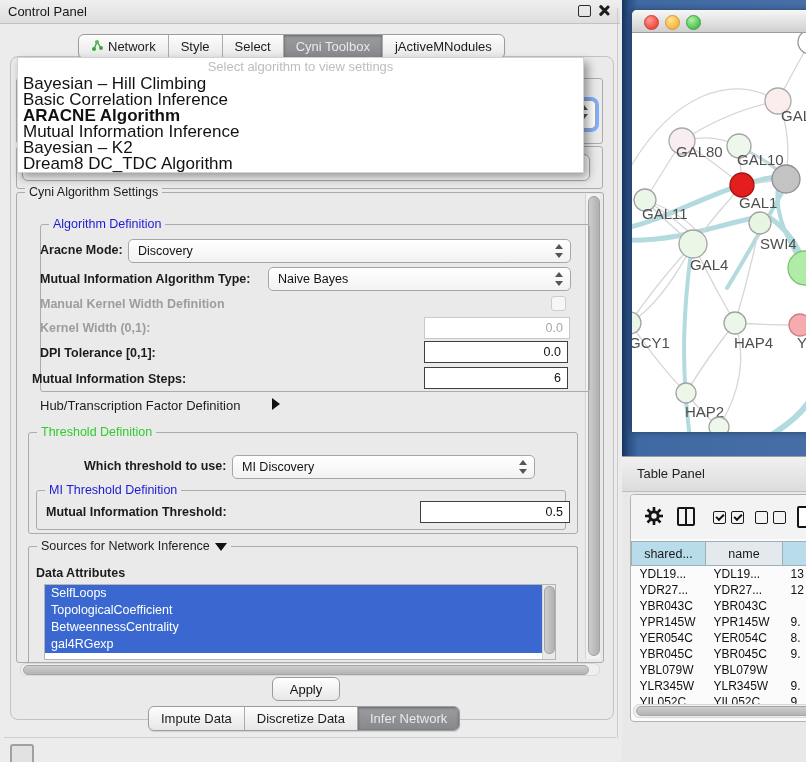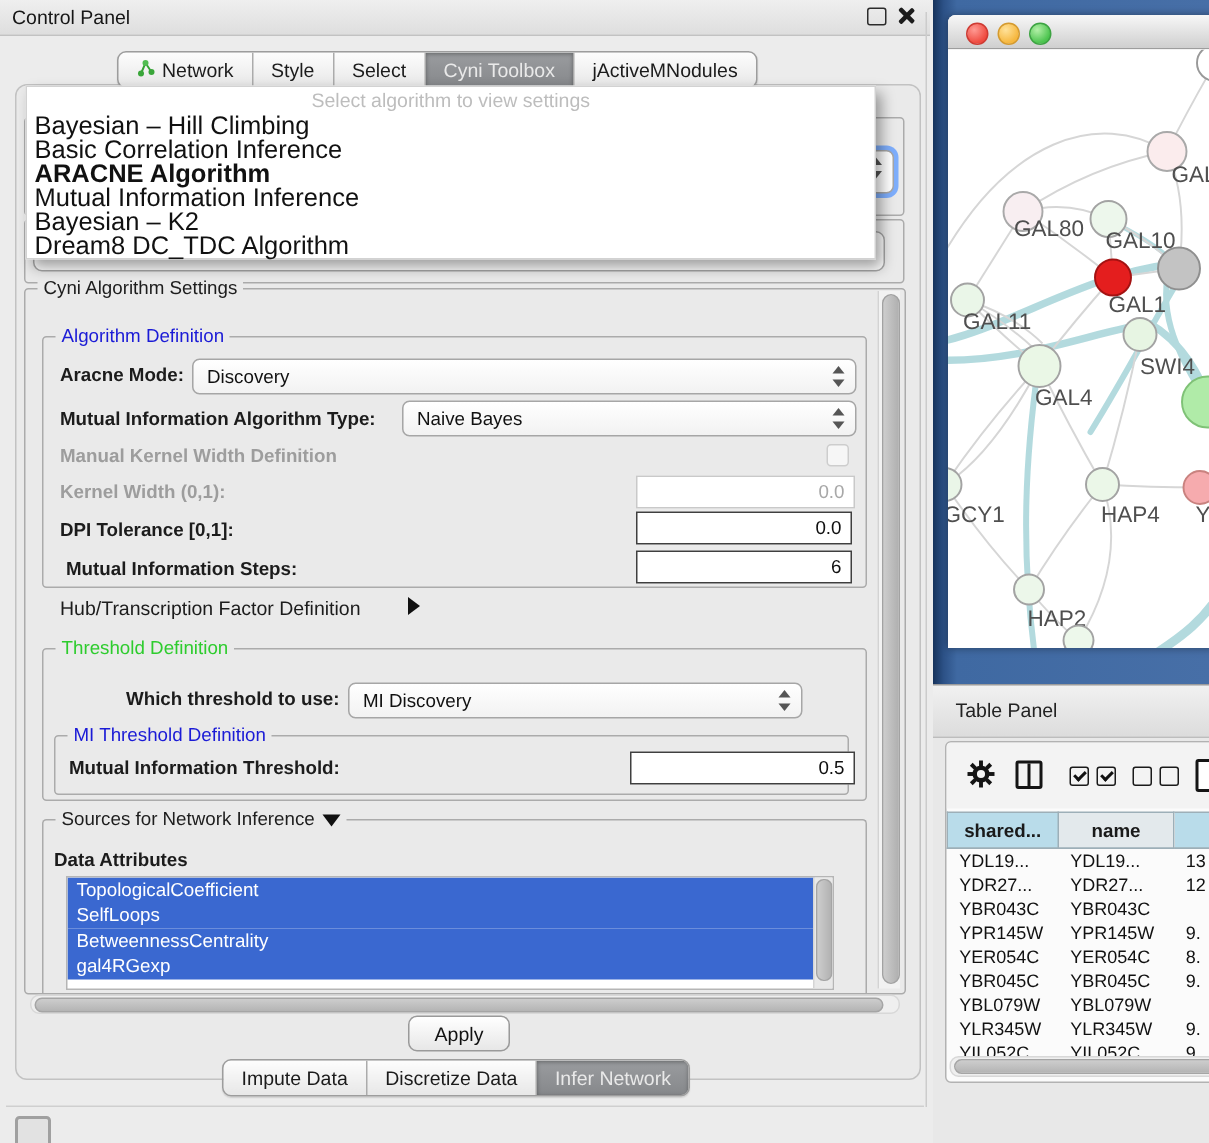--- a/index.html
+++ b/index.html
@@ -119,21 +119,21 @@
   .tico{position:absolute;top:14px;}
   #gear-svg{top:11px;left:13px;}
   #ico-cols{left:46px;top:12px;width:14px;height:15px;border:2px solid #151515;border-radius:2px;}
   #ico-cols i{position:absolute;left:6px;top:0;width:2px;height:15px;background:#151515;}
   .cbx{position:absolute;top:16px;width:11px;height:11px;border:1.5px solid #1a1a1a;border-radius:2px;}
   .cbx.checked::after{content:"";position:absolute;left:2px;top:2px;width:6px;height:3px;
     border-left:2px solid #111;border-bottom:2px solid #111;transform:rotate(-45deg);}
   #ico-doc{left:166px;top:11px;width:14px;height:18px;border:2px solid #151515;border-radius:2px;background:#fff;}
 
   #node-table{border-collapse:collapse;table-layout:fixed;position:absolute;left:0;top:46px;width:215px;}
-  #node-table th{height:21px;background:#b9dcea;border:1px solid #9dafb8;font-weight:bold;
+  #node-table th{height:21px;background:#b9dcea;border:1px solid #9dafb8;font-weight:normal;
     font-size:12.5px;color:#1a1a1a;text-align:center;overflow:hidden;white-space:nowrap;}
   #node-table th.alt{background:#e3e9ec;}
   #node-table td{height:16px;font-size:12px;color:#111;padding:0 0 0 8px;white-space:nowrap;overflow:hidden;}
   #tp-hscroll{position:absolute;left:2px;top:209px;width:196px;height:12px;}
 </style>
 </head>
 <body>
 
 <div id="app">
 
@@ -193,40 +193,40 @@
       </div>
   </div>
 
   <div class="abs groupbox" style="left:16px;top:192px;width:586px;height:469px;">
     <span class="gtitle">Cyni Algorithm Settings</span>
   </div>
   <div class="abs vscroll" style="left:585px;top:194px;width:14px;height:465px;">
       <span class="thumb"></span>
     </div>
 
-  <div class="abs groupbox" style="left:28px;top:224px;width:548px;height:166px;">
+  <div class="abs groupbox" style="left:40px;top:224px;width:548px;height:166px;">
     <span class="gtitle blue">Algorithm Definition</span>
   </div>
   <span class="lbl" style="left:40px;top:243px;">Aracne Mode:</span>
   <div class="combo abs" style="left:128px;top:239px;width:410px;">
     <span>Discovery</span>
     <span class="spin"></span>
   </div>
   <span class="lbl" style="left:40px;top:272px;">Mutual Information Algorithm Type:</span>
   <div class="combo abs" style="left:268px;top:267px;width:270px;">
     <span>Naive Bayes</span>
     <span class="spin"></span>
   </div>
   <span class="lbl gray" style="left:40px;top:297px;">Manual Kernel Width Definition</span>
   <span class="checkbox abs" style="left:551px;top:296px;"></span>
   <span class="lbl gray" style="left:40px;top:321px;">Kernel Width (0,1):</span>
   <div class="field disabled abs" style="left:424px;top:317px;width:132px;">0.0</div>
   <span class="lbl" style="left:40px;top:346px;">DPI Tolerance [0,1]:</span>
   <div class="field abs" style="left:424px;top:341px;width:130px;">0.0</div>
-  <span class="lbl" style="left:44px;top:372px;">Mutual Information Steps:</span>
+  <span class="lbl" style="left:32px;top:372px;">Mutual Information Steps:</span>
   <div class="field abs" style="left:424px;top:367px;width:130px;">6</div>
 
   <span class="lbl normal" style="left:40px;top:398px;font-size:13px;">Hub/Transcription Factor Definition</span>
   <span class="tri-right" style="left:272px;top:398px;"></span>
 
   <div class="abs groupbox" style="left:28px;top:432px;width:548px;height:100px;">
     <span class="gtitle green">Threshold Definition</span>
   </div>
   <span class="lbl" style="left:84px;top:459px;">Which threshold to use:</span>
   <div class="combo abs" style="left:232px;top:455px;width:270px;">
@@ -238,22 +238,22 @@
   </div>
   <span class="lbl" style="left:46px;top:505px;">Mutual Information Threshold:</span>
   <div class="field abs" style="left:420px;top:501px;width:136px;">0.5</div>
 
   <div class="abs groupbox" style="left:28px;top:546px;width:548px;height:115px;border-bottom:none;border-radius:3px 3px 0 0;">
     <span class="gtitle"><span>Sources for Network Inference</span><span class="tri-down"></span></span>
   </div>
   <span class="lbl" style="left:36px;top:566px;">Data Attributes</span>
   <div class="abs" id="attr-list">
     <div id="attr-items">
+        <div class="row">SelfLoops</div>
         <div class="row">TopologicalCoefficient</div>
-        <div class="row">SelfLoops</div>
         <div class="row">BetweennessCentrality</div>
         <div class="row">gal4RGexp</div>
       </div>
     <div id="attr-vscroll">
         <span class="thumb"></span>
       </div>
   </div>
   <div class="abs hscroll" style="left:20px;top:663px;width:578px;height:11px;">
       <span class="thumb" style="width:564px;"></span>
     </div>

